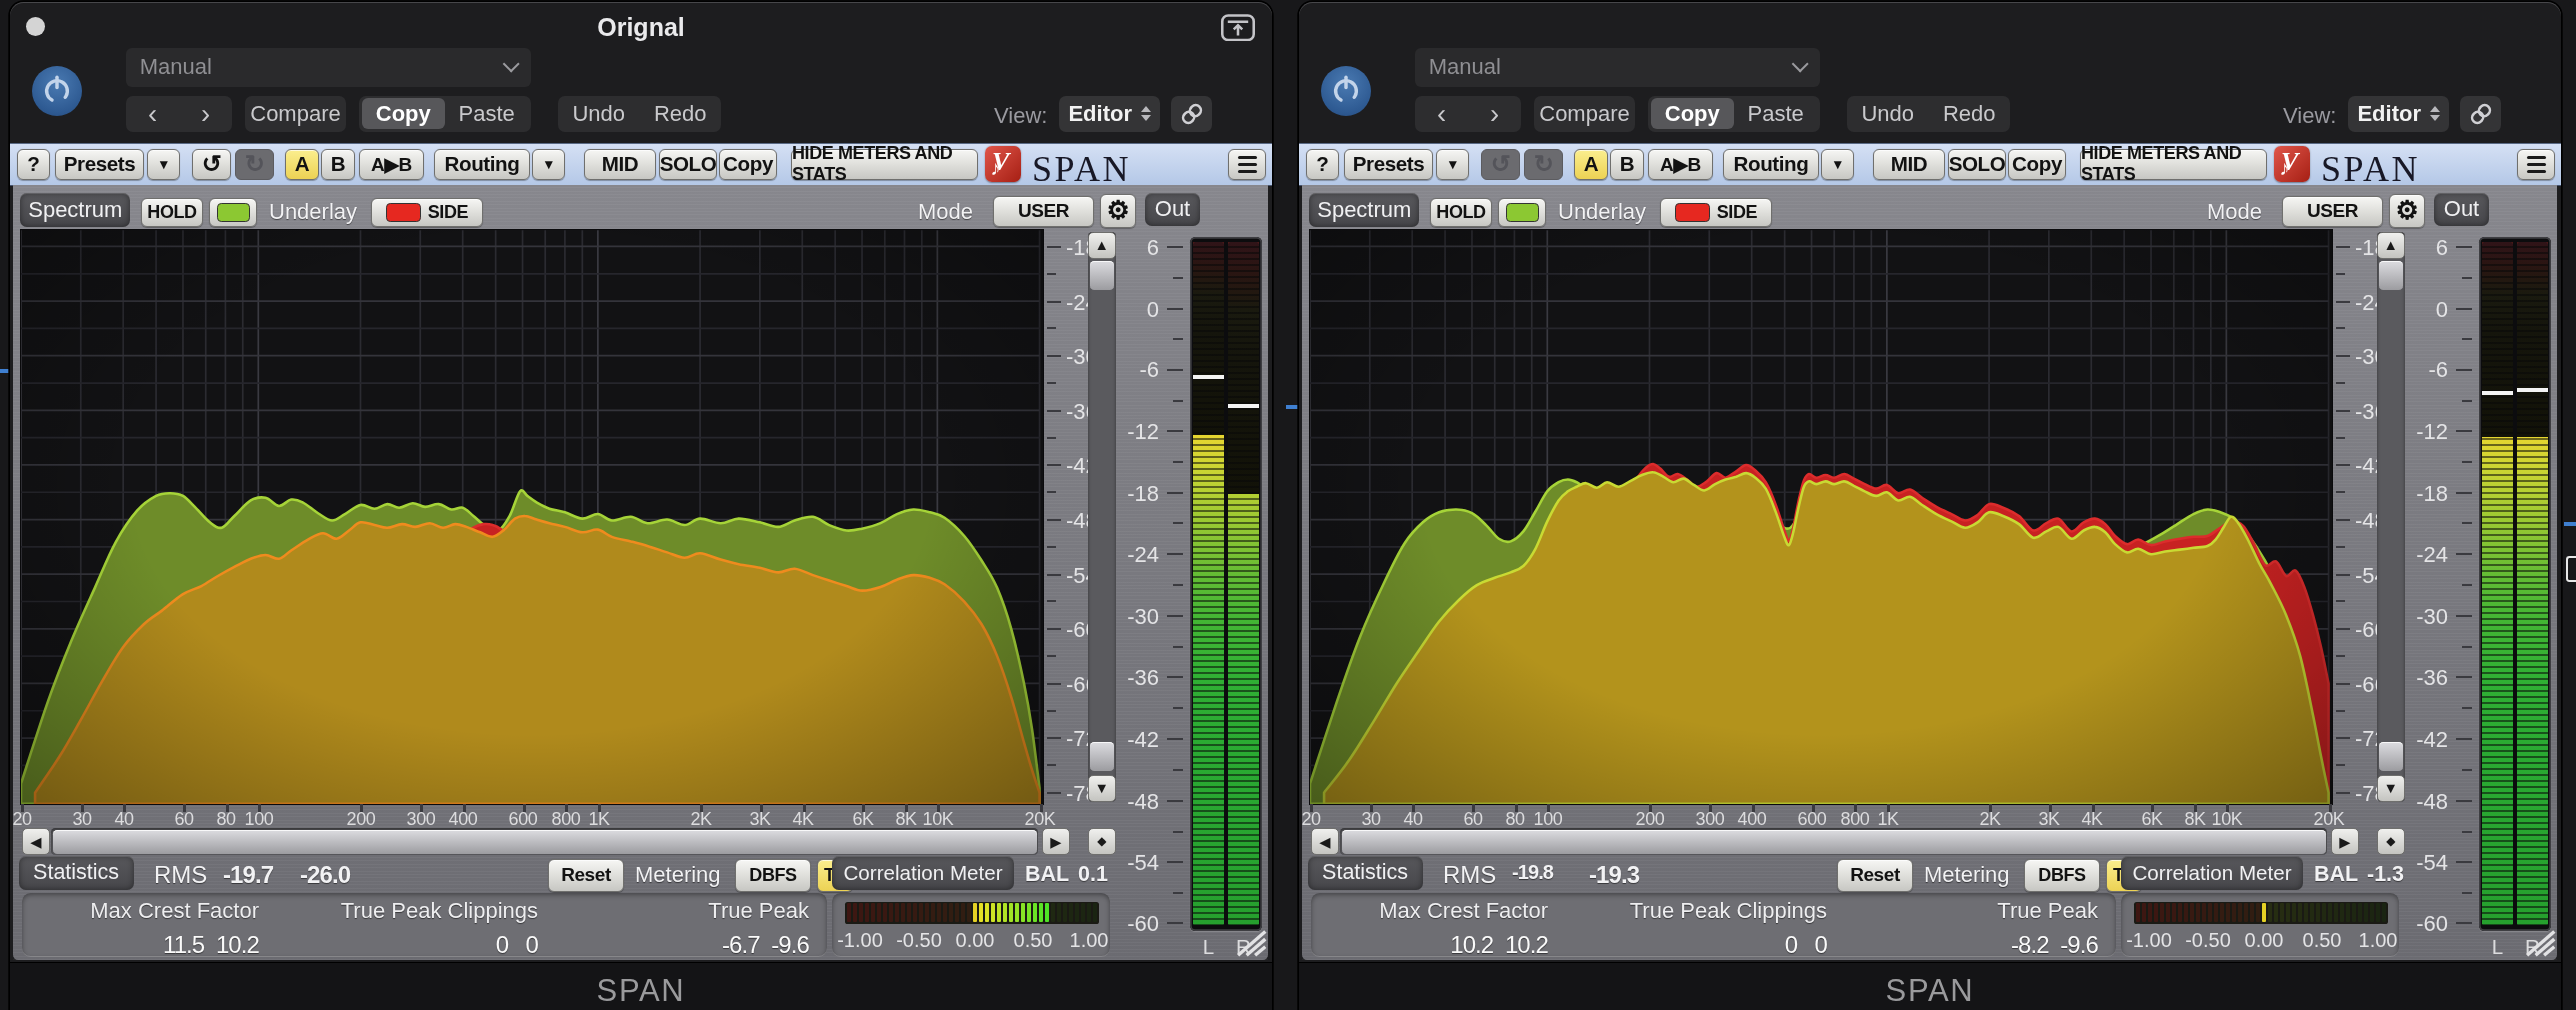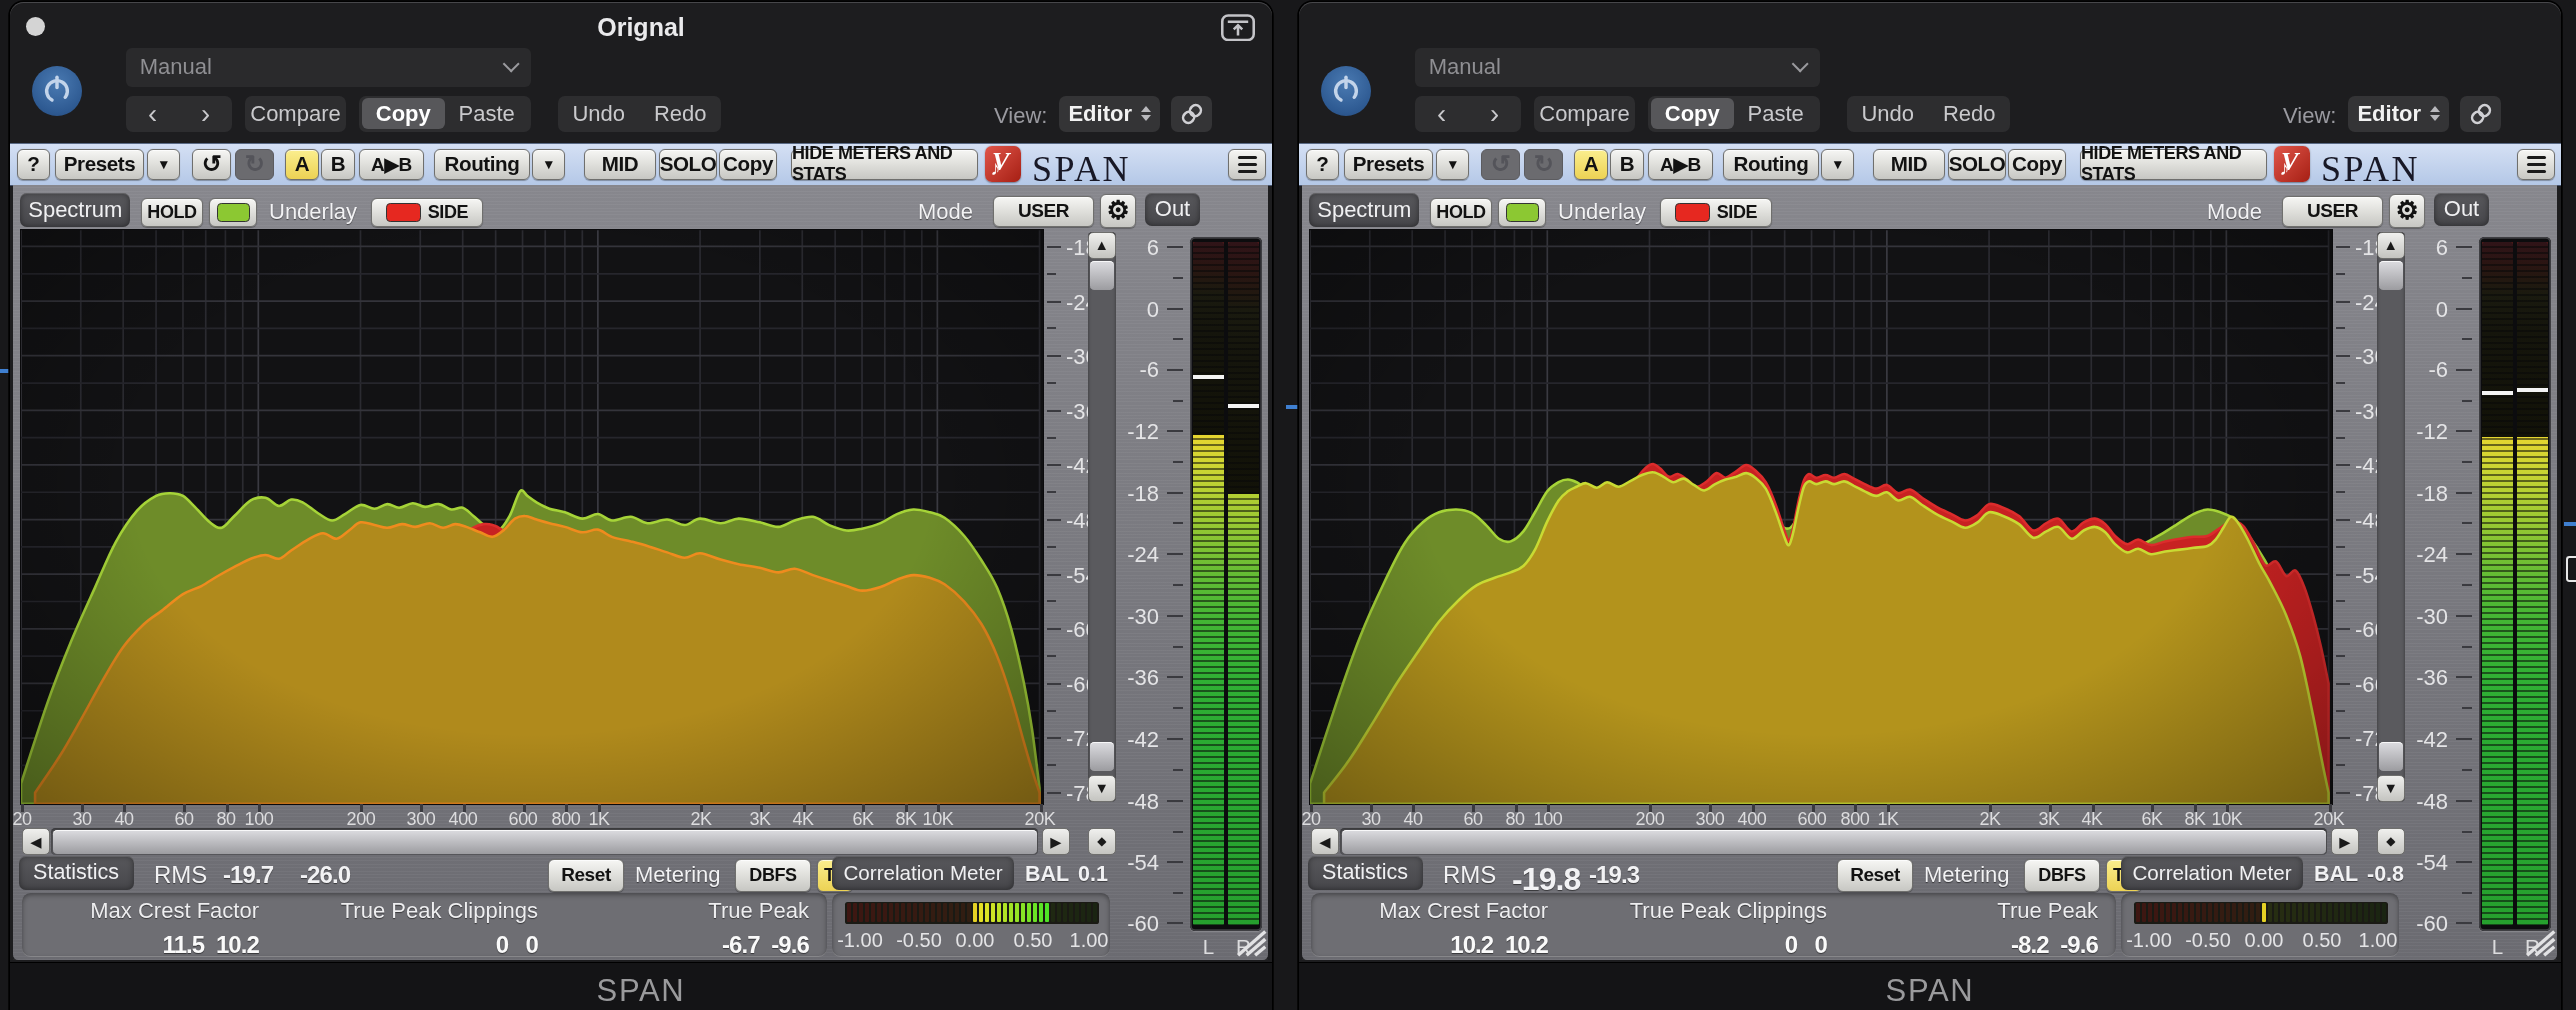--- a/index.html
+++ b/index.html
@@ -93,21 +93,21 @@
   .msegs{position:absolute;left:0;top:0;width:100%;height:100%;
      background:repeating-linear-gradient(180deg,rgba(0,0,0,0) 0 4.3px,rgba(8,8,8,.55) 4.3px 6px);}
   .mpeak{position:absolute;left:0;width:100%;height:4.3px;background:#f4f4f4;z-index:5;}
   .chlabel{position:absolute;color:#dcdcde;font-size:20.6px;z-index:3;width:31px;text-align:center;}
 
   
   .inset{position:absolute;background:#6e6e73;border-radius:8.6px;z-index:3;
          box-shadow:inset 0 1.7px 5.2px rgba(0,0,0,.4), inset 0 -0.9px 0 rgba(255,255,255,.25);}
   .statcol{position:absolute;text-align:right;z-index:4;}
   .statcol .t{color:#eeeef0;font-size:22px;text-shadow:0 0.9px 0.9px rgba(0,0,0,.5);}
-  .statcol .v{color:#fafafa;font-size:24px;font-weight:bold;letter-spacing:-0.9px;margin-top:6.9px;text-shadow:0 0.9px 0.9px rgba(0,0,0,.5);}
+  .statcol .v{color:#fafafa;font-size:24px;font-weight:normal;letter-spacing:-0.9px;margin-top:6.9px;text-shadow:0 0.9px 0.9px rgba(0,0,0,.5);}
   .corrbar{position:absolute;left:835px;top:900px;width:254px;height:22px;background:#1a1a14;border-radius:2.6px;
            display:flex;align-items:stretch;gap:1.7px;padding:1.7px;box-sizing:border-box;overflow:hidden;z-index:4;}
   .corrseg{flex:1;border-radius:0.9px;}
 
   .grip{position:absolute;z-index:4;}
   .footer{position:absolute;left:0;top:960px;width:100%;height:49px;background:#141416;border-top:1.7px solid #000;z-index:5;}
   .footer .f{position:absolute;top:10.3px;width:100%;text-align:center;color:#9a9a9c;font-size:31px;letter-spacing:1.7px;}
 </style>
 </head>
 <body>
@@ -799,21 +799,21 @@
           <g stroke="#e2e2e4" stroke-width="4">
             <line x1="6" y1="32" x2="38" y2="4"></line>
             <line x1="16" y1="32" x2="38" y2="13"></line>
             <line x1="26" y1="32" x2="38" y2="22"></line>
           </g>
         </svg>
   </div>
 
   <div class="tab" style="left:8.6px;top:854px;width:115px;height:34px;font-size:21.5px;">Statistics</div>
   <div class="wlabel" style="left:144px;top:859px;font-size:24px;">RMS</div>
-  <div class="wlabel" style="left:213px;top:859px;font-size:32px;font-weight:bold;letter-spacing:-0.9px;">-19.8</div>
+  <div class="wlabel" style="left:213px;top:859px;font-size:20px;font-weight:bold;letter-spacing:-0.9px;">-19.8</div>
   <div class="wlabel" style="left:290px;top:859px;font-size:24px;font-weight:bold;letter-spacing:-0.9px;">-19.3</div>
   <div class="btn" style="left:538px;top:857px;width:76px;height:33px;font-size:19px;z-index:3;">Reset</div>
   <div class="wlabel" style="left:625px;top:860px;font-size:22px;">Metering</div>
   <div class="btn" style="left:725px;top:857px;width:76px;height:33px;font-size:18px;z-index:3;">DBFS</div>
   <div class="btn btn-yellow" style="left:807px;top:857px;width:36px;height:33px;font-size:18px;z-index:3;">TP</div>
   <div class="inset" style="left:12px;top:891px;width:805px;height:64px;"></div>
   <div class="statcol" style="left:34px;top:896px;width:215px;">
     <div class="t">Max Crest Factor</div>
     <div class="v"><span>10.2</span>&nbsp;&nbsp;<span>10.2</span></div>
   </div>
@@ -821,21 +821,21 @@
     <div class="t">True Peak Clippings</div>
     <div class="v"><span>0</span>&nbsp;&nbsp;&nbsp;<span>0</span></div>
   </div>
   <div class="statcol" style="left:584px;top:896px;width:215px;">
     <div class="t">True Peak</div>
     <div class="v"><span>-8.2</span>&nbsp;&nbsp;<span>-9.6</span></div>
   </div>
 
   <div class="tab" style="left:822px;top:854px;width:182px;height:34px;font-size:20.6px;">Correlation Meter</div>
   <div class="wlabel" style="left:1015px;top:860px;font-size:21.5px;font-weight:bold;">BAL</div>
-  <div class="wlabel" style="left:1068px;top:860px;font-size:21.5px;font-weight:bold;">-0.8</div>
+  <div class="wlabel" style="left:1068px;top:860px;font-size:21.5px;font-weight:bold;">-1.3</div>
   <div class="inset" style="left:822px;top:891px;width:278px;height:64px;"></div>
   <div class="corrbar">
         <div class="corrseg" style="background: rgb(62, 22, 18);"></div>
         <div class="corrseg" style="background: rgb(61, 23, 18);"></div>
         <div class="corrseg" style="background: rgb(60, 23, 18);"></div>
         <div class="corrseg" style="background: rgb(60, 23, 18);"></div>
         <div class="corrseg" style="background: rgb(59, 24, 18);"></div>
         <div class="corrseg" style="background: rgb(58, 24, 18);"></div>
         <div class="corrseg" style="background: rgb(58, 24, 18);"></div>
         <div class="corrseg" style="background: rgb(57, 25, 18);"></div>

